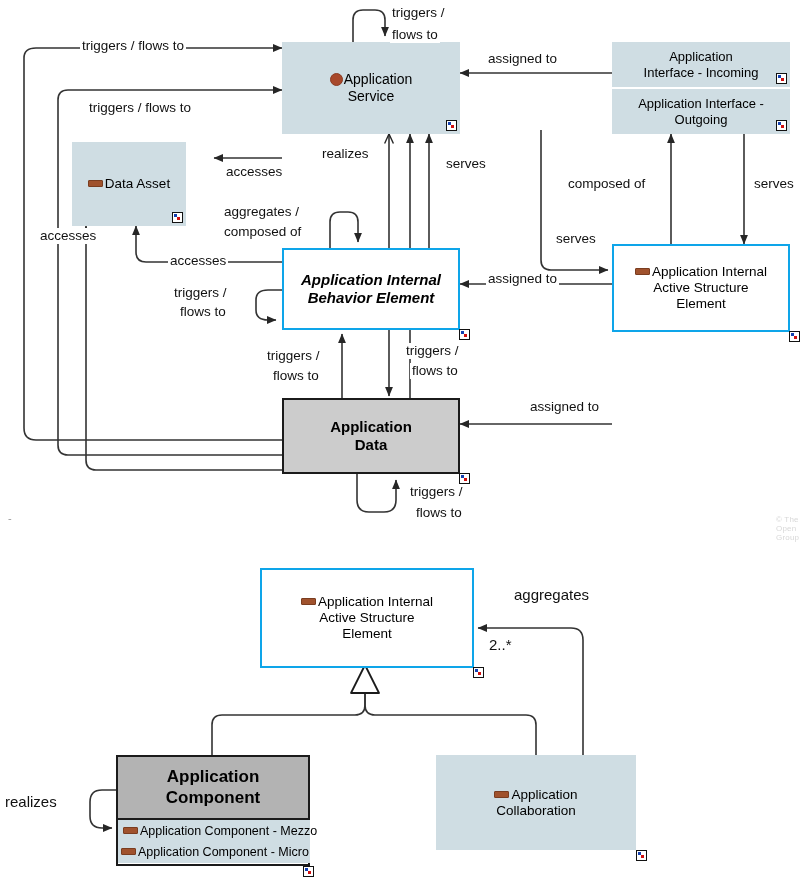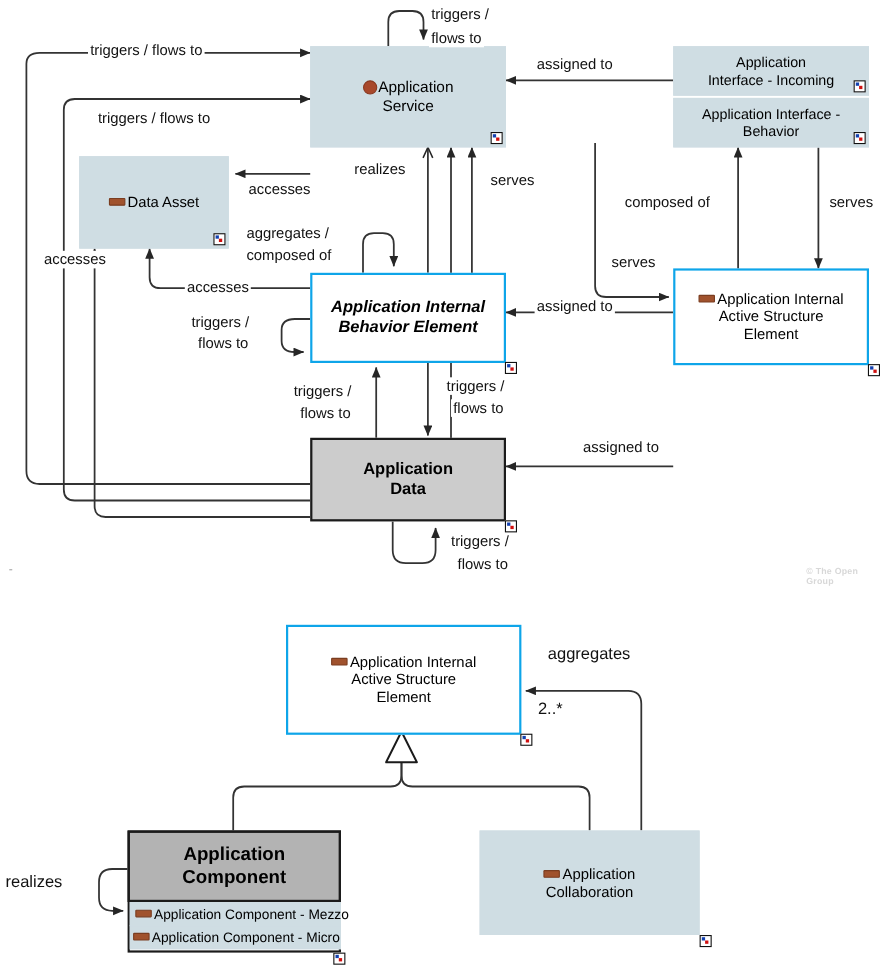--- a/index.html
+++ b/index.html
@@ -124,29 +124,29 @@
     </div>
     <div class="corner">
         <i class="b"></i>
         <i class="r"></i>
       </div>
   </div>
 
   <div class="node blue" style="left:612px;top:89px;width:178px;height:45px;">
     <div class="lbl" style="font-size:13px;">
       <span>Application Interface -</span><br>
-      <span>Behavior</span>
-    </div>
-    <div class="corner">
-        <i class="b"></i>
-        <i class="r"></i>
-      </div>
-  </div>
-
-  <div class="node blue" style="left:72px;top:142px;width:136px;height:84px;">
+      <span>Outgoing</span>
+    </div>
+    <div class="corner">
+        <i class="b"></i>
+        <i class="r"></i>
+      </div>
+  </div>
+
+  <div class="node blue" style="left:72px;top:142px;width:114px;height:84px;">
     <div class="lbl" style="font-size:13.5px;">
       <span class="barIcon"></span><span>Data Asset</span>
     </div>
     <div class="corner">
         <i class="b"></i>
         <i class="r"></i>
       </div>
   </div>
 
   <div class="node white" style="left:282px;top:248px;width:178px;height:82px;">
@@ -214,21 +214,21 @@
   <div class="elabel" style="left:271px;top:368px;">flows to</div>
 
   <div class="elabel" style="left:404px;top:343px;">triggers /</div>
   <div class="elabel" style="left:410px;top:363px;">flows to</div>
 
   <div class="elabel" style="left:528px;top:399px;">assigned to</div>
 
   <div class="elabel" style="left:408px;top:484px;">triggers /</div>
   <div class="elabel" style="left:414px;top:505px;">flows to</div>
 
-  <div class="copy" style="left:733px;top:515px;font-weight:bold;">© The Open Group</div>
+  <div class="copy" style="left:776px;top:515px;">© The Open Group</div>
   <div class="tick" style="left:8px;top:512px;">-</div>
 
   <div class="node white" style="left:260px;top:568px;width:214px;height:100px;">
     <div class="lbl" style="font-size:13.5px;">
       <span class="barIcon"></span><span>Application Internal</span><br>
       <span>Active Structure</span><br>
       <span>Element</span>
     </div>
     <div class="corner out">
         <i class="b"></i>
@@ -265,17 +265,17 @@
     <div class="lbl" style="font-size:13.5px;">
       <span class="barIcon"></span><span>Application</span><br>
       <span>Collaboration</span>
     </div>
     <div class="corner out">
         <i class="b"></i>
         <i class="r"></i>
       </div>
   </div>
 
-  <div class="elabel" style="left:496px;top:586px;font-size:15px;">aggregates</div>
+  <div class="elabel" style="left:512px;top:586px;font-size:15px;">aggregates</div>
   <div class="elabel" style="left:487px;top:636px;font-size:15px;">2..*</div>
   <div class="elabel" style="left:3px;top:793px;font-size:15px;">realizes</div>
 
 </div>
 
 </body></html>

